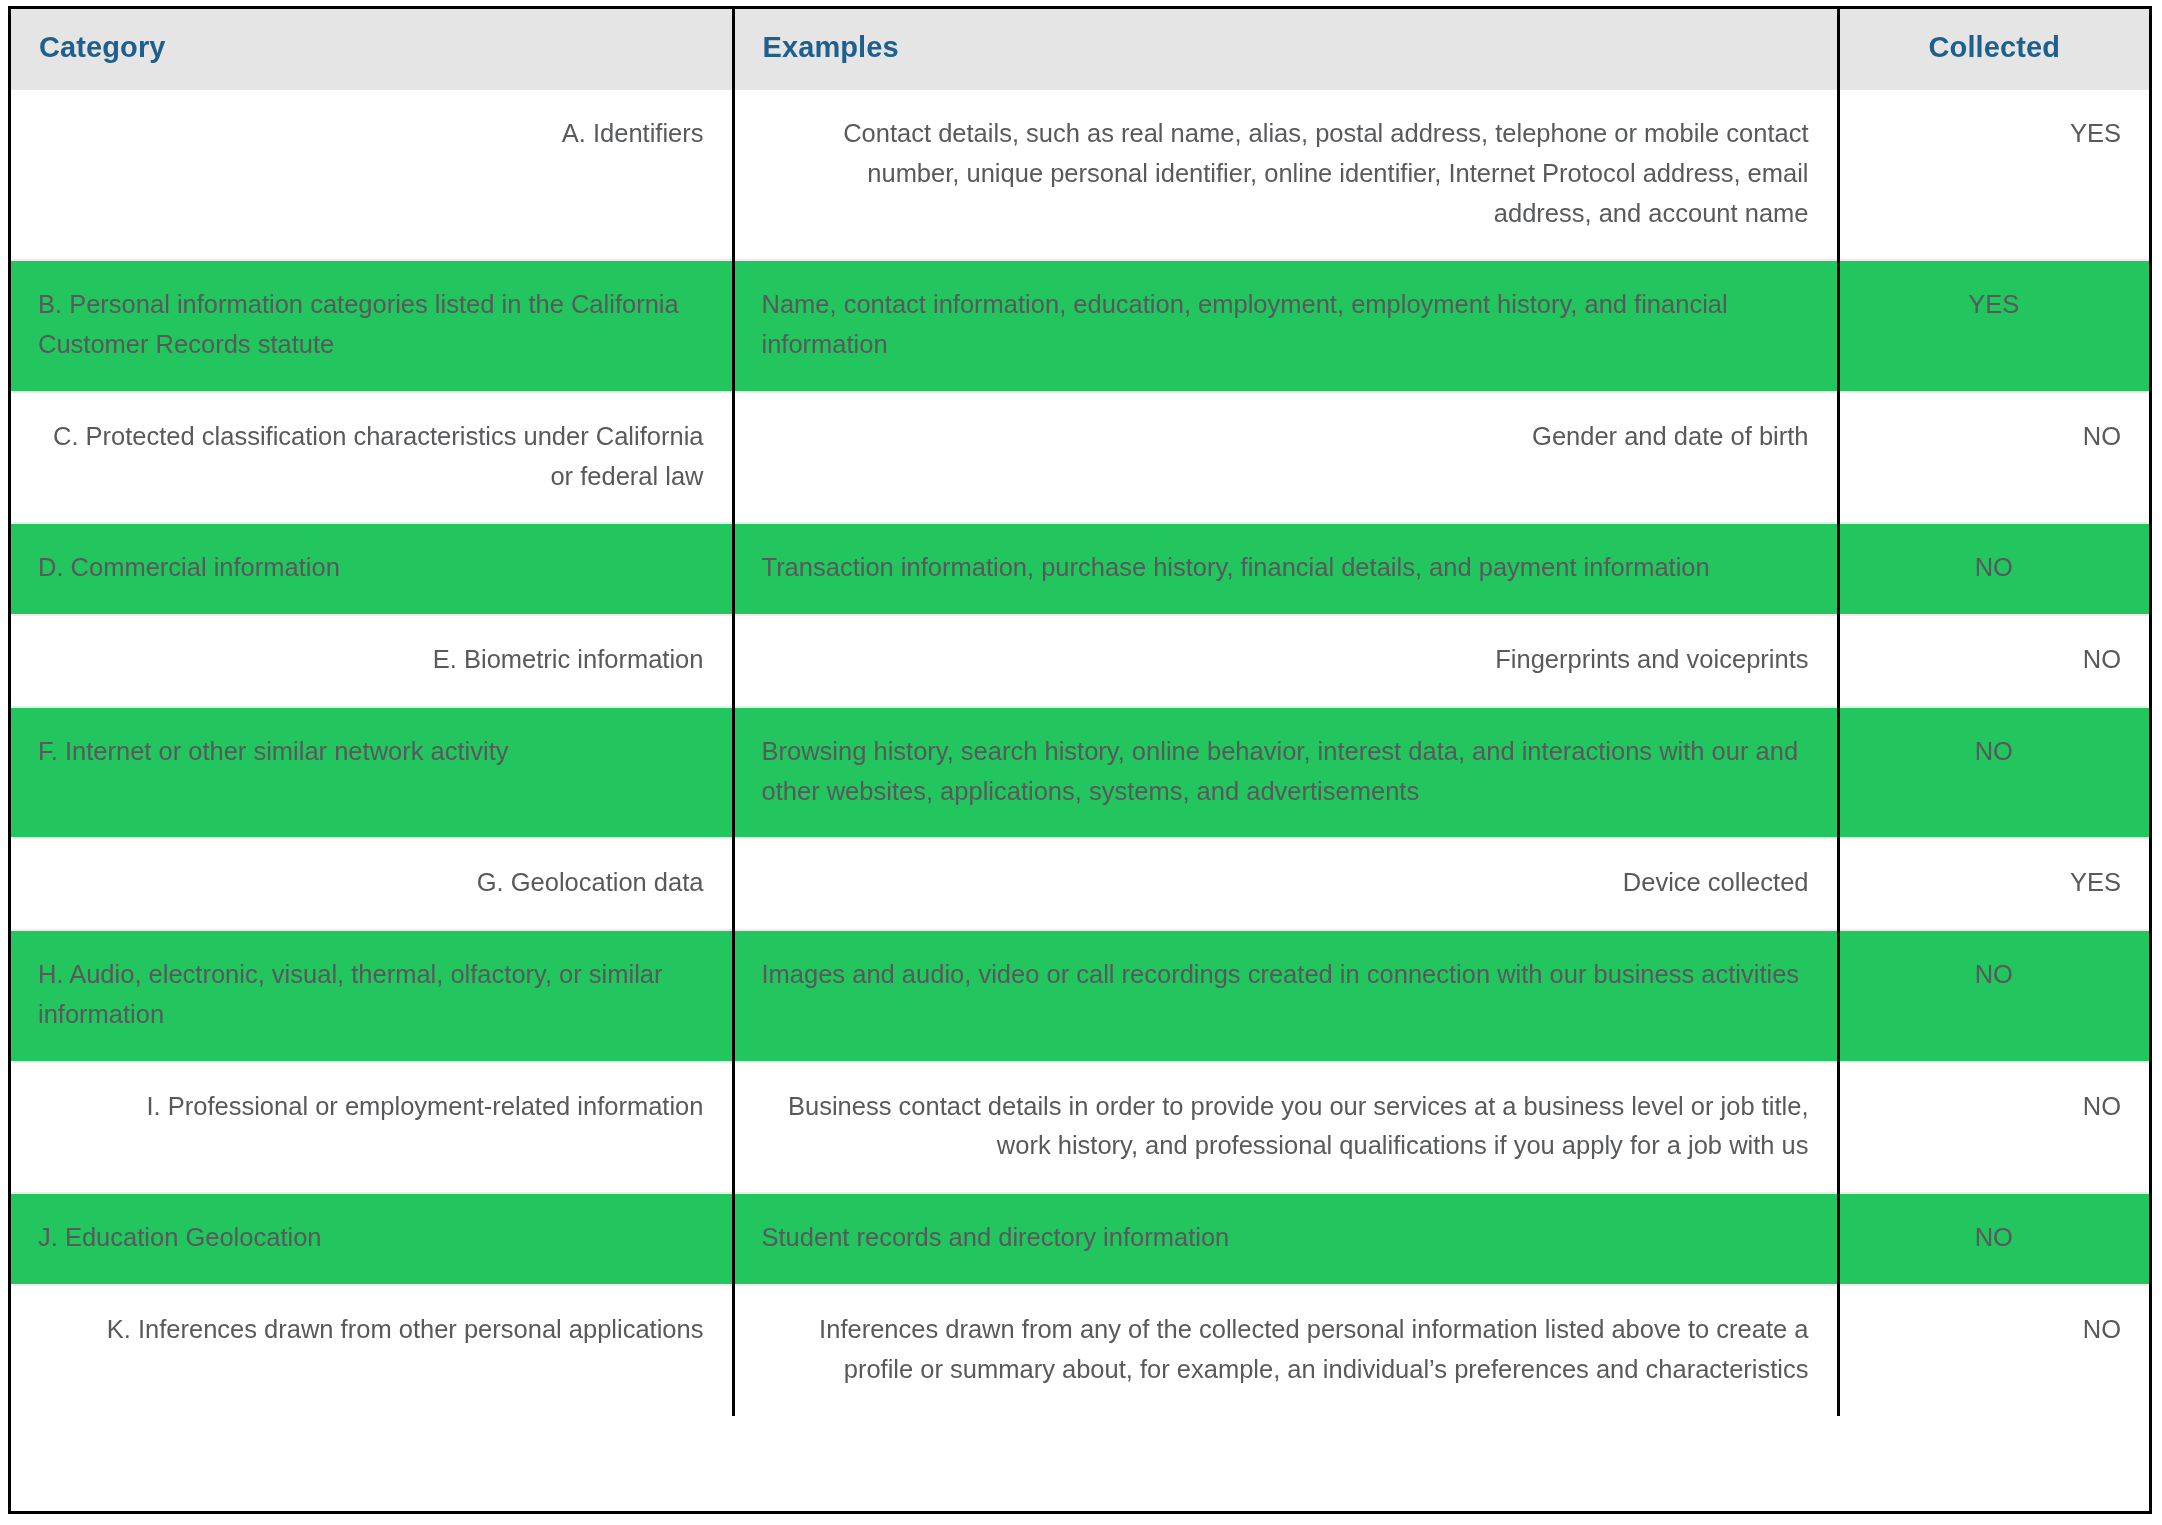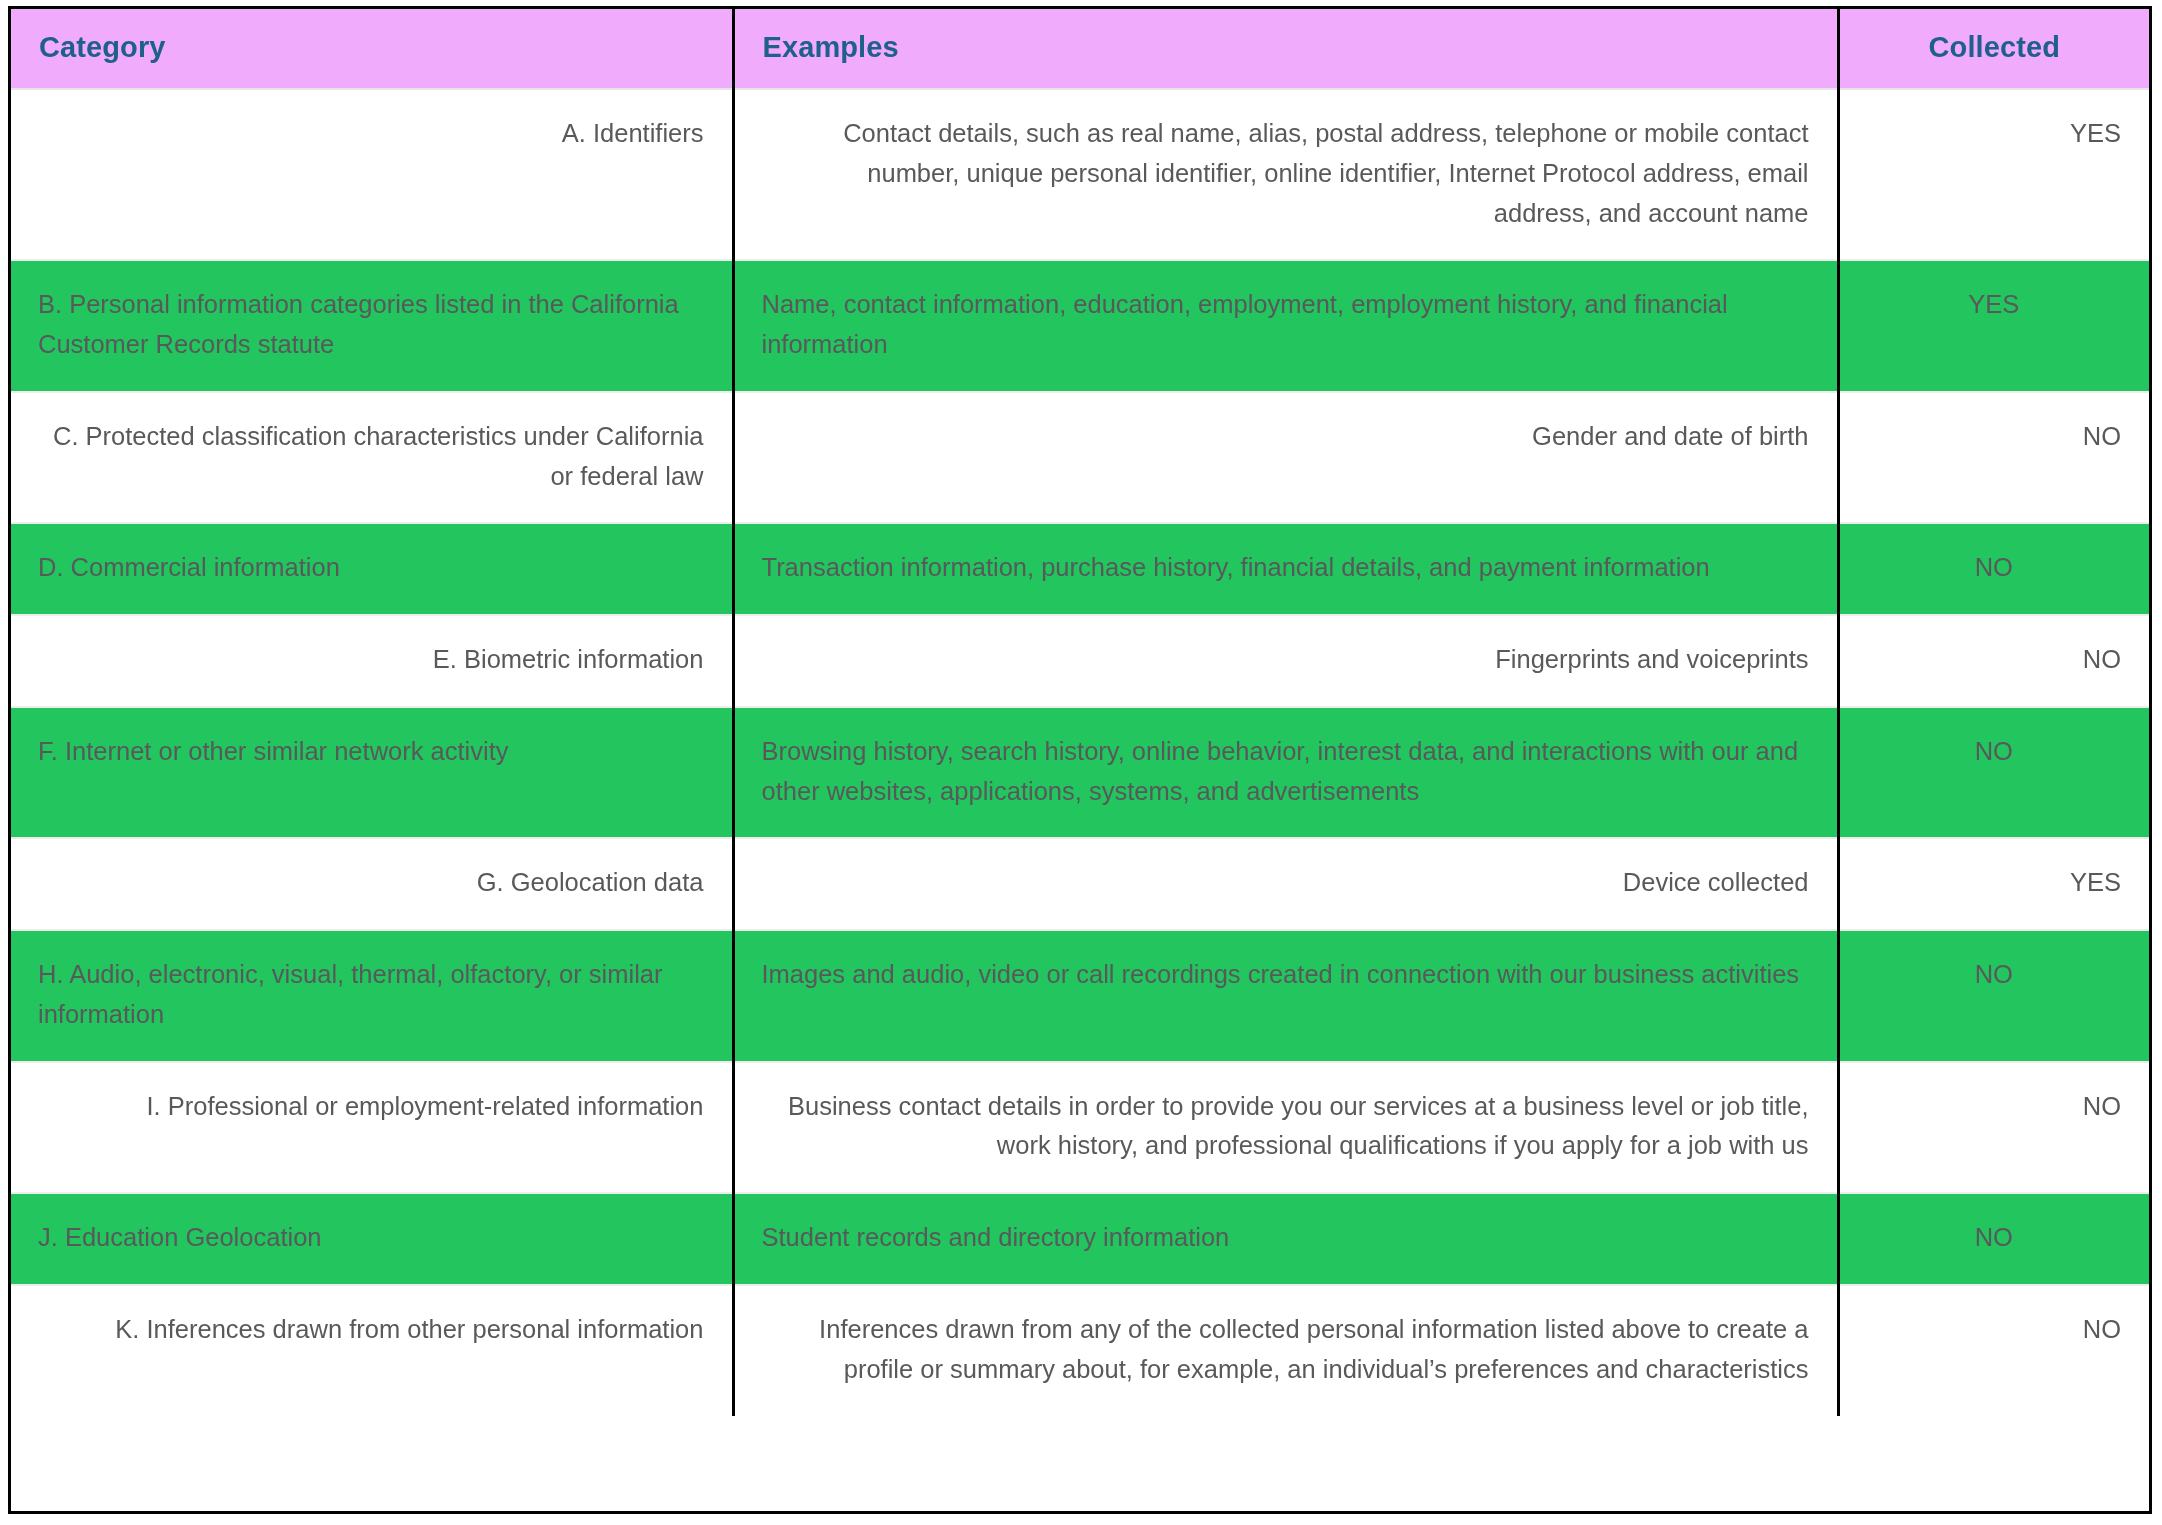--- a/index.html
+++ b/index.html
@@ -30,21 +30,21 @@
     width: 100%;
     border-collapse: collapse;
     table-layout: fixed;
   }
 
   col.col-category  { width: 722px; }
   col.col-examples  { width: 1105px; }
   col.col-collected { width: 311px; }
 
   thead th {
-    background: #f0abfc;
+    background: #e5e5e5;
     color: #1f5f8b;
     font-size: 29px;
     font-weight: bold;
     text-align: left;
     padding: 22px 28px 24px 28px;
     border-bottom: 2px solid #e6e6e6;
     vertical-align: middle;
     letter-spacing: 0.1px;
   }
   thead th.th-examples  { border-left: 3px solid #000000; }
@@ -132,19 +132,19 @@
           <td class="td-category">I. Professional or employment-related information</td>
           <td class="td-examples">Business contact details in order to provide you our services at a business level or job title, work history, and professional qualifications if you apply for a job with us</td>
           <td class="td-collected">NO</td>
         </tr>
         <tr class="row-alt">
           <td class="td-category">J. Education Geolocation</td>
           <td class="td-examples">Student records and directory information</td>
           <td class="td-collected">NO</td>
         </tr>
         <tr class="row-base">
-          <td class="td-category">K. Inferences drawn from other personal information</td>
+          <td class="td-category">K. Inferences drawn from other personal applications</td>
           <td class="td-examples">Inferences drawn from any of the collected personal information listed above to create a profile or summary about, for example, an individual’s preferences and characteristics</td>
           <td class="td-collected">NO</td>
         </tr>
       </tbody>
   </table>
 </div>
 
 </body></html>

